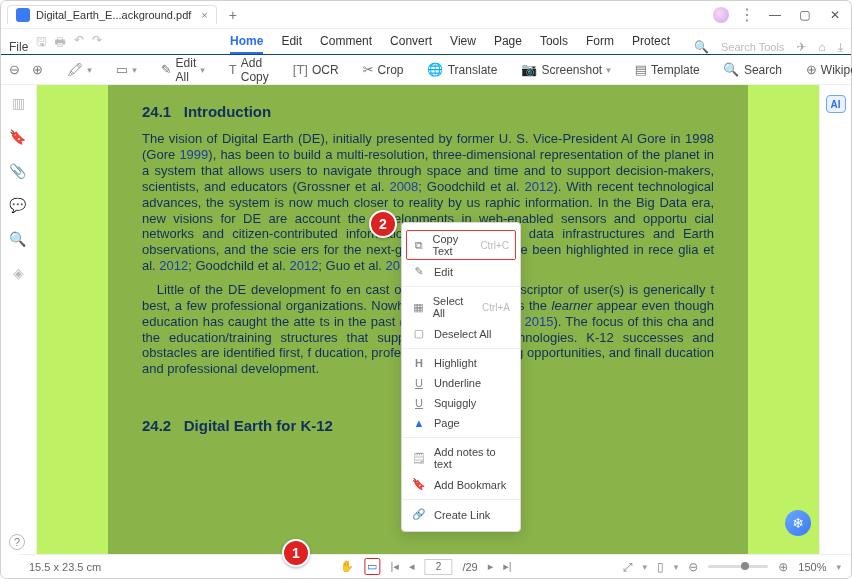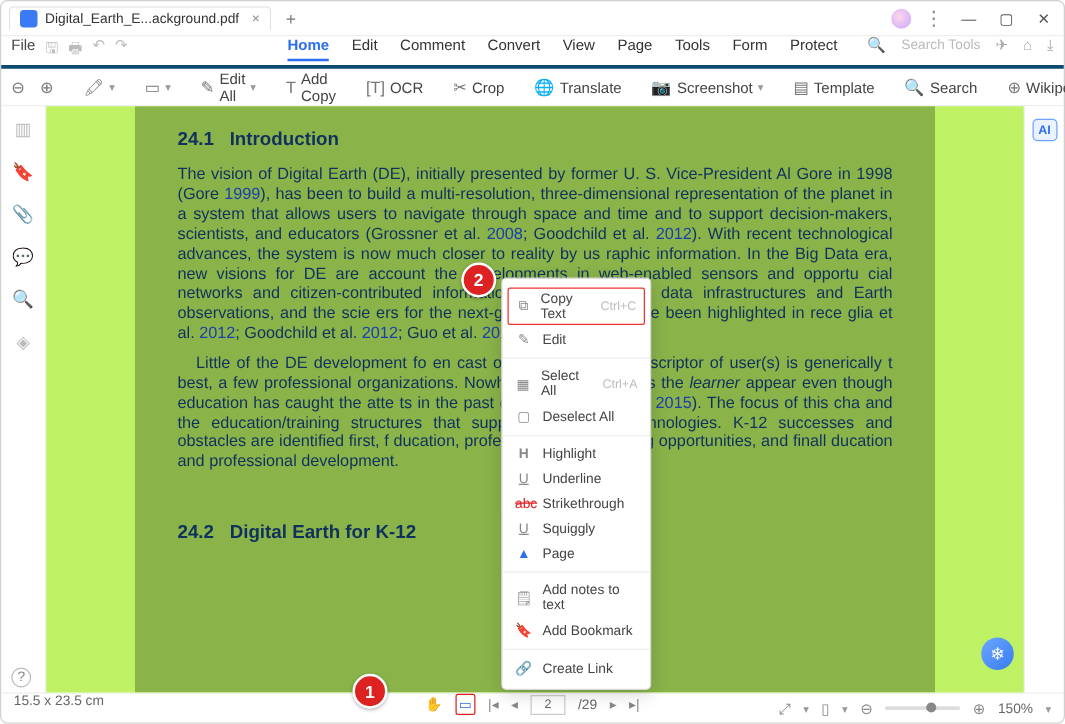--- a/index.html
+++ b/index.html
@@ -6,21 +6,21 @@
 html, body { width: 852px; height: 579px; overflow: hidden; background: #fff; }
 .window { width: 852px; height: 579px; border: 1px solid #d0d0d0; border-radius: 6px; display: flex; flex-direction: column; position: relative; }
 .titlebar { height: 28px; display: flex; align-items: center; padding: 0 6px; border-bottom: 1px solid #eee; }
 .tab { display: flex; align-items: center; gap: 6px; background: #fff; border: 1px solid #e0e0e0; border-bottom: none; border-radius: 4px 4px 0 0; padding: 2px 8px; font-size: 11px; color: #333; }
 .tab .doc-ico { width: 14px; height: 14px; background: #3a7af2; border-radius: 3px; display: inline-block; }
 .tab .close { font-size: 11px; color: #888; cursor: pointer; margin-left: 4px; }
 .newtab { width: 20px; height: 20px; border-radius: 4px; display:flex; align-items:center; justify-content:center; margin-left:6px; color:#777; font-size:14px; }
 .titlebar-right { margin-left: auto; display:flex; align-items:center; gap:10px; color:#888; }
 .titlebar-right .dot { width:16px; height:16px; border-radius:50%; background: radial-gradient(circle at 40% 40%, #ffd6ea, #c4a8ff); }
 .winbtn { width:20px; height:20px; display:flex; align-items:center; justify-content:center; font-size:12px; color:#555; }
-.menurow { height: 26px; display:flex; align-items:flex-start; padding: 0 8px; gap: 8px; border-bottom: 3px solid #0c4a6e; font-size: 12px; }
+.menurow { height: 26px; display:flex; align-items:flex-end; padding: 0 8px; gap: 8px; border-bottom: 1px solid #0c4a6e; font-size: 12px; }
 .menurow .file { color:#444; }
 .menurow .qicons { display:flex; gap:8px; color:#bbb; }
 .menurow .menus { margin-left: 120px; display:flex; gap: 18px; }
 .menurow .menus span { color:#333; cursor:pointer; padding-bottom:4px; }
 .menurow .menus .active { color:#2b6ef0; border-bottom: 2px solid #2b6ef0; font-weight:600; }
 .menurow .right { margin-left:auto; display:flex; gap:12px; color:#aaa; align-items:center; }
 .search-tools { font-size:11px; color:#bbb; }
 .toolrow { height: 30px; display:flex; align-items:center; padding: 0 8px; gap: 12px; border-bottom: 1px solid #eee; font-size: 12px; color:#444; }
 .toolrow .sep { width:1px; height:18px; background:#e4e4e4; }
 .toolrow .ico { color:#777; font-size:13px; }
@@ -40,21 +40,21 @@
 .ctxmenu { position:absolute; left:400px; top:221px; width:120px; background:#fff; border:1px solid #d9d9d9; border-radius:4px; box-shadow:0 4px 14px rgba(0,0,0,0.15); font-size:11px; padding:6px 0; z-index:30; }
 .ctxmenu .row { display:flex; align-items:center; gap:8px; padding:4px 10px; color:#444; cursor:pointer; position:relative; }
 .ctxmenu .row .mi { width:14px; text-align:center; color:#888; font-size:11px; }
 .ctxmenu .row.sel { border:1.5px solid #e33; border-radius:2px; margin:1px 4px; padding:2px 6px; }
 .ctxmenu .short { margin-left:auto; font-size:10px; color:#bbb; }
 .ctxmenu hr { border:none; border-top:1px solid #eee; margin:4px 0; }
 .ctxmenu .hi { color:#e9a400; font-weight:bold; }
 .annot { position:absolute; width:28px; height:28px; border-radius:50%; background:#d22; color:#fff; font-weight:bold; display:flex; align-items:center; justify-content:center; font-size:14px; z-index:40; border:2px solid #fff; box-shadow:0 1px 3px rgba(0,0,0,0.3); }
 .annot2 { left:368px; top:209px; }
 .annot1 { left:281px; top:538px; }
-.statusbar { height:24px; border-top:1px solid #eee; display:flex; padding:0 10px; font-size:11px; color:#666; gap:10px; }
+.statusbar { height:24px; border-top:1px solid #eee; display:flex; align-items:center; padding:0 10px; font-size:11px; color:#666; gap:10px;margin-left:18px; }
 .statusbar .center { position:absolute; left:50%; transform:translateX(-50%); display:flex; align-items:center; gap:10px; }
 .statusbar .pgbox { width:28px; height:16px; border:1px solid #ccc; text-align:center; font-size:10px; line-height:14px; }
 .statusbar .navico { color:#888; font-size:11px; }
 .statusbar .navico.sel { border:1.5px solid #d22; padding:1px 2px; border-radius:2px; color:#2b6ef0; }
 .statusbar .right { margin-left:auto; display:flex; align-items:center; gap:10px; }
 .statusbar .right .ico { color:#888; font-size:12px; }
 .slider { width:60px; height:3px; background:#ddd; position:relative; border-radius:2px; }
 .slider .knob { position:absolute; left:55%; top:-3px; width:8px; height:8px; border-radius:50%; background:#888; }
 .float-ai { position:absolute; right:40px; bottom:42px; width:26px; height:26px; border-radius:50%; background:linear-gradient(135deg,#6aa8ff,#3a7af2); color:#fff; display:flex; align-items:center; justify-content:center; font-size:14px; z-index:5; }
 .help { position:absolute; left:8px; bottom:28px; width:16px; height:16px; border-radius:50%; border:1px solid #bbb; color:#888; font-size:11px; display:flex; align-items:center; justify-content:center; }
@@ -222,24 +222,20 @@
     <hr>
     <div class="row">
         <span class="mi hi">H</span>
         <span>Highlight</span>
       </div>
     <div class="row">
         <span class="mi"><u>U</u></span>
         <span>Underline</span>
       </div>
     <div class="row">
-        <span class="mi" style="color:#d22"><s>abc</s></span>
-        <span>Strikethrough</span>
-      </div>
-    <div class="row">
         <span class="mi"><u>U</u></span>
         <span>Squiggly</span>
       </div>
     <div class="row">
         <span class="mi" style="color:#2b6ef0">▲</span>
         <span>Page</span>
       </div>
     <hr>
     <div class="row">
         <span class="mi">🗒</span>

